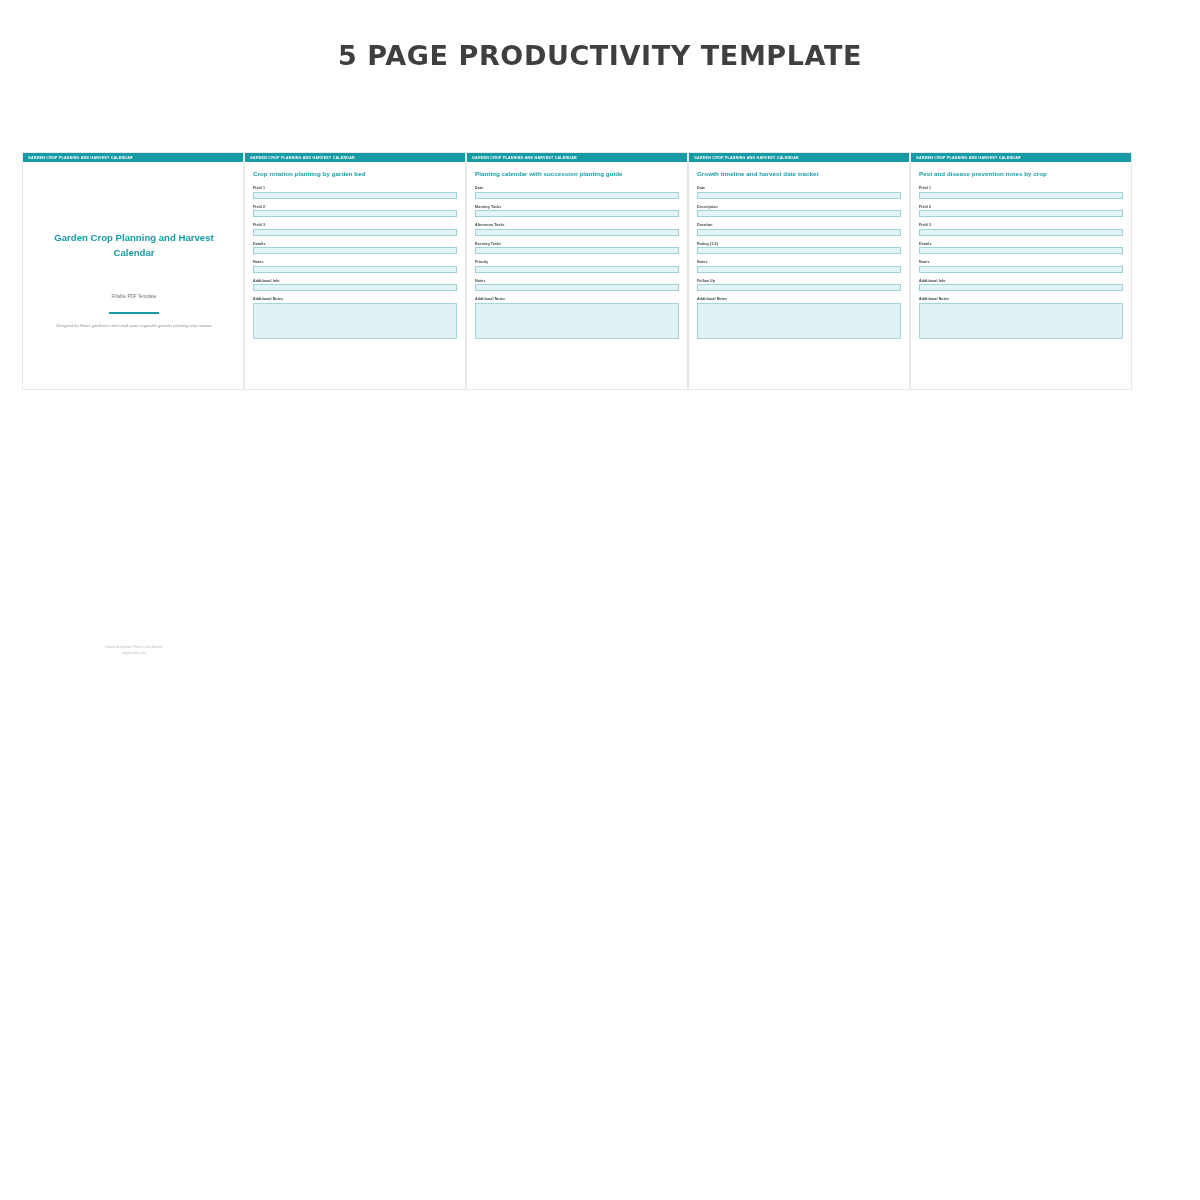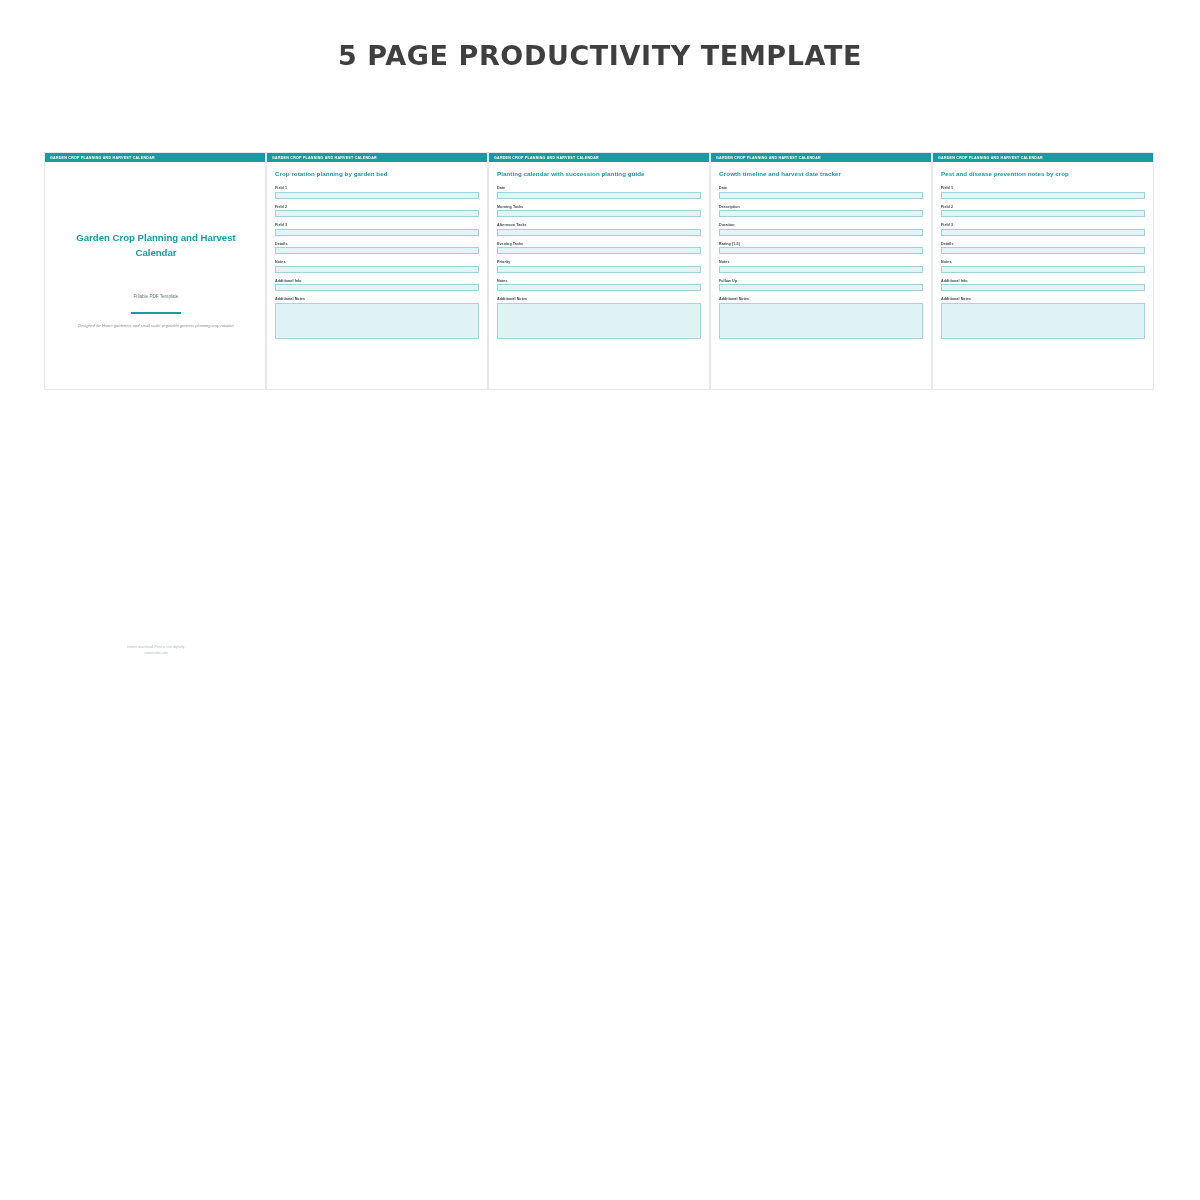--- a/index.html
+++ b/index.html
@@ -29,21 +29,21 @@
     font-family: "DejaVu Sans", sans-serif;
     font-weight: bold;
     font-size: 27px;
     letter-spacing: 0.6px;
     color: #3f3f3f;
   }
 
   .sheets {
     position: absolute;
     top: 152px;
-    left: 44px;
+    left: 22px;
     width: 1126px;
     display: flex;
     border-radius: 10px;
   }
 
   .sheet {
     width: 222px;
     background: #ffffff;
     border: 1px solid #e6eaea;
     box-sizing: border-box;

